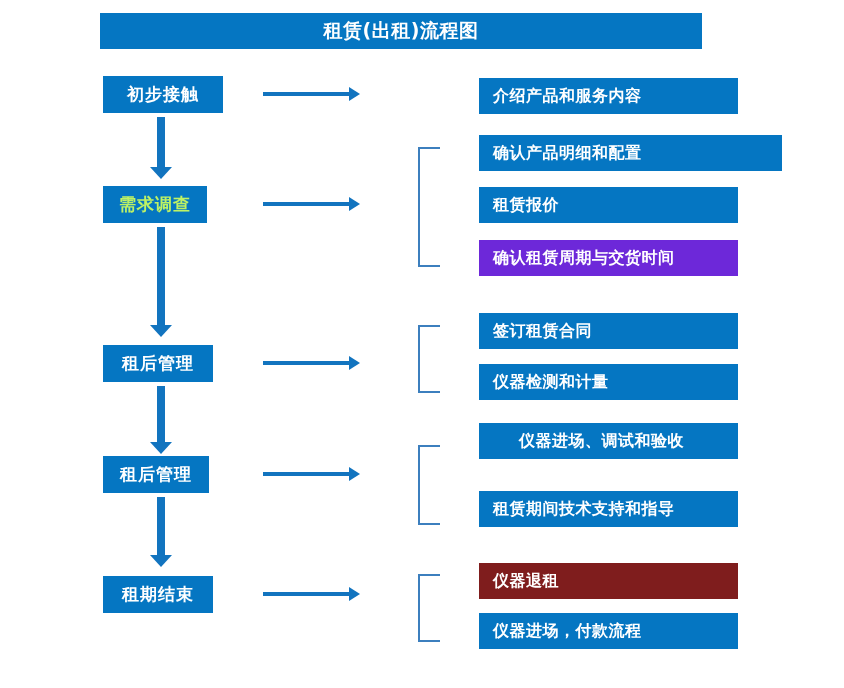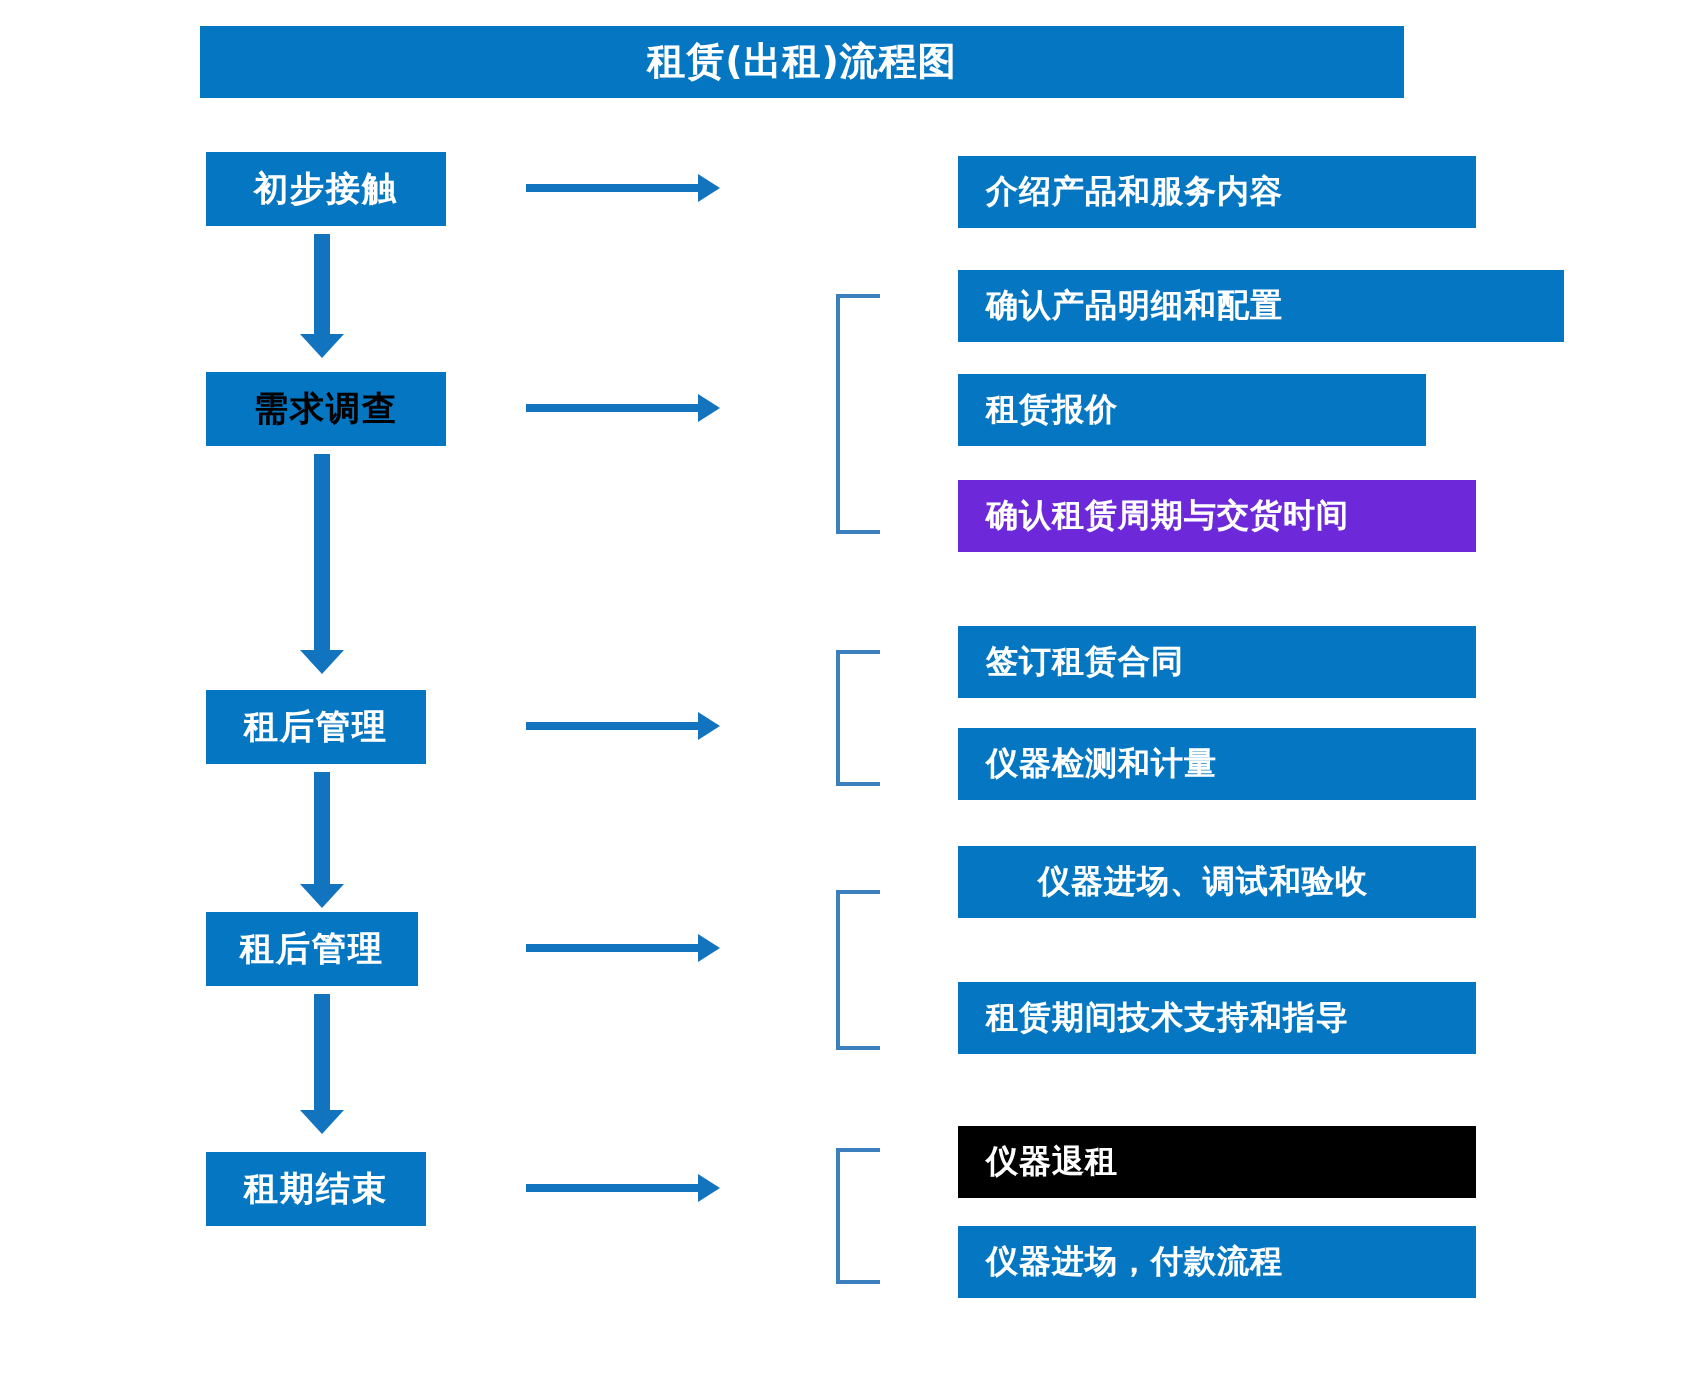--- a/index.html
+++ b/index.html
@@ -133,32 +133,32 @@
       <div class="stage-box" style="left: 103px; top: 76px; width: 120px; background: rgb(5, 118, 194); color: rgb(255, 255, 255); font-family: Liberation Mono, monospace;">初步接触</div>
       <div class="h-arrow" style="left: 263px; top: 87px; width: 97px;">
         <div class="shaft" style="width: 86px; background: rgb(18, 116, 191);"></div>
         <div class="head" style="left: 86px; border-left-color: rgb(18, 116, 191);"></div>
       </div>
       <div class="v-arrow" style="left: 150px; top: 117px; height: 62px;">
         <div class="shaft" style="height: 50px; background: rgb(18, 116, 191);"></div>
         <div class="head" style="top: 50px; border-top-color: rgb(18, 116, 191);"></div>
       </div>
       <div class="detail-box" style="top: 78px; width: 259px; background: rgb(5, 118, 194); color: rgb(255, 255, 255);">介绍产品和服务内容</div>
-      <div class="stage-box" style="left: 103px; top: 186px; width: 120px; background: rgb(5, 118, 194); color: #000000;">需求调查</div>
+      <div class="stage-box" style="left: 103px; top: 186px; width: 104px; background: rgb(5, 118, 194); color: #bef264;">需求调查</div>
       <div class="h-arrow" style="left: 263px; top: 197px; width: 97px;">
         <div class="shaft" style="width: 86px; background: rgb(18, 116, 191);"></div>
         <div class="head" style="left: 86px; border-left-color: rgb(18, 116, 191);"></div>
       </div>
       <div class="v-arrow" style="left: 150px; top: 227px; height: 110px;">
         <div class="shaft" style="height: 98px; background: rgb(18, 116, 191);"></div>
         <div class="head" style="top: 98px; border-top-color: rgb(18, 116, 191);"></div>
       </div>
       <div class="bracket" style="left: 418px; top: 147px; height: 120px; border-color: rgb(60, 127, 190);"></div>
       <div class="detail-box" style="top: 135px; width: 303px; background: rgb(5, 118, 194); color: rgb(255, 255, 255);">确认产品明细和配置</div>
-      <div class="detail-box" style="top: 187px; width: 234px; background: rgb(5, 118, 194); color: rgb(255, 255, 255);">租赁报价</div>
+      <div class="detail-box" style="top: 187px; width: 259px; background: rgb(5, 118, 194); color: rgb(255, 255, 255);">租赁报价</div>
       <div class="detail-box" style="top: 240px; width: 259px; background: #6d28d9; color: rgb(255, 255, 255);">确认租赁周期与交货时间</div>
       <div class="stage-box" style="left: 103px; top: 345px; width: 110px; background: rgb(5, 118, 194); color: rgb(255, 255, 255);">租后管理</div>
       <div class="h-arrow" style="left: 263px; top: 356px; width: 97px;">
         <div class="shaft" style="width: 86px; background: rgb(18, 116, 191);"></div>
         <div class="head" style="left: 86px; border-left-color: rgb(18, 116, 191);"></div>
       </div>
       <div class="v-arrow" style="left: 150px; top: 386px; height: 68px;">
         <div class="shaft" style="height: 56px; background: rgb(18, 116, 191);"></div>
         <div class="head" style="top: 56px; border-top-color: rgb(18, 116, 191);"></div>
       </div>
@@ -176,17 +176,17 @@
       </div>
       <div class="bracket" style="left: 418px; top: 445px; height: 80px; border-color: rgb(60, 127, 190);"></div>
       <div class="detail-box" style="top: 423px; width: 259px; background: rgb(5, 118, 194); color: #ffffff; padding-left: 40px;">仪器进场、调试和验收</div>
       <div class="detail-box" style="top: 491px; width: 259px; background: rgb(5, 118, 194); color: rgb(255, 255, 255);">租赁期间技术支持和指导</div>
       <div class="stage-box" style="left: 103px; top: 576px; width: 110px; background: rgb(5, 118, 194); color: rgb(255, 255, 255);">租期结束</div>
       <div class="h-arrow" style="left: 263px; top: 587px; width: 97px;">
         <div class="shaft" style="width: 86px; background: rgb(18, 116, 191);"></div>
         <div class="head" style="left: 86px; border-left-color: rgb(18, 116, 191);"></div>
       </div>
       <div class="bracket" style="left: 418px; top: 574px; height: 68px; border-color: rgb(60, 127, 190);"></div>
-      <div class="detail-box" style="top: 563px; width: 259px; background: #000000; color: rgb(255, 255, 255);">仪器退租</div>
+      <div class="detail-box" style="top: 563px; width: 259px; background: #7f1d1d; color: rgb(255, 255, 255);">仪器退租</div>
       <div class="detail-box" style="top: 613px; width: 259px; background: rgb(5, 118, 194); color: rgb(255, 255, 255);">仪器进场，付款流程</div>
     </div>
 
 </div>
 
 </body></html>

